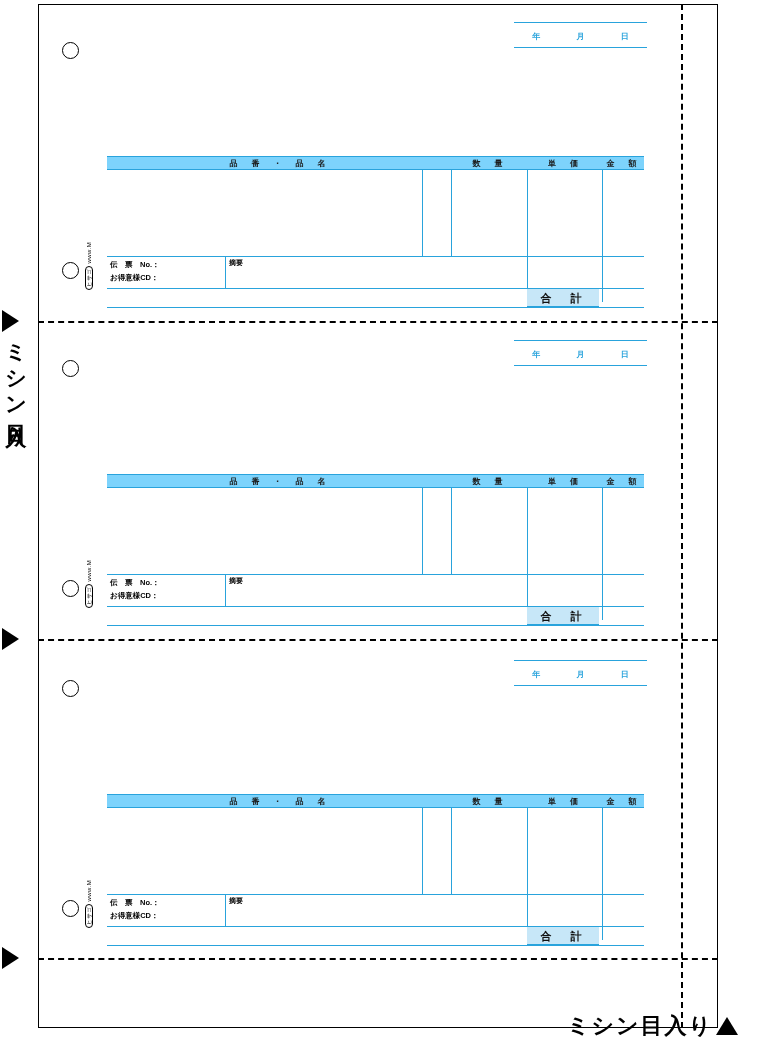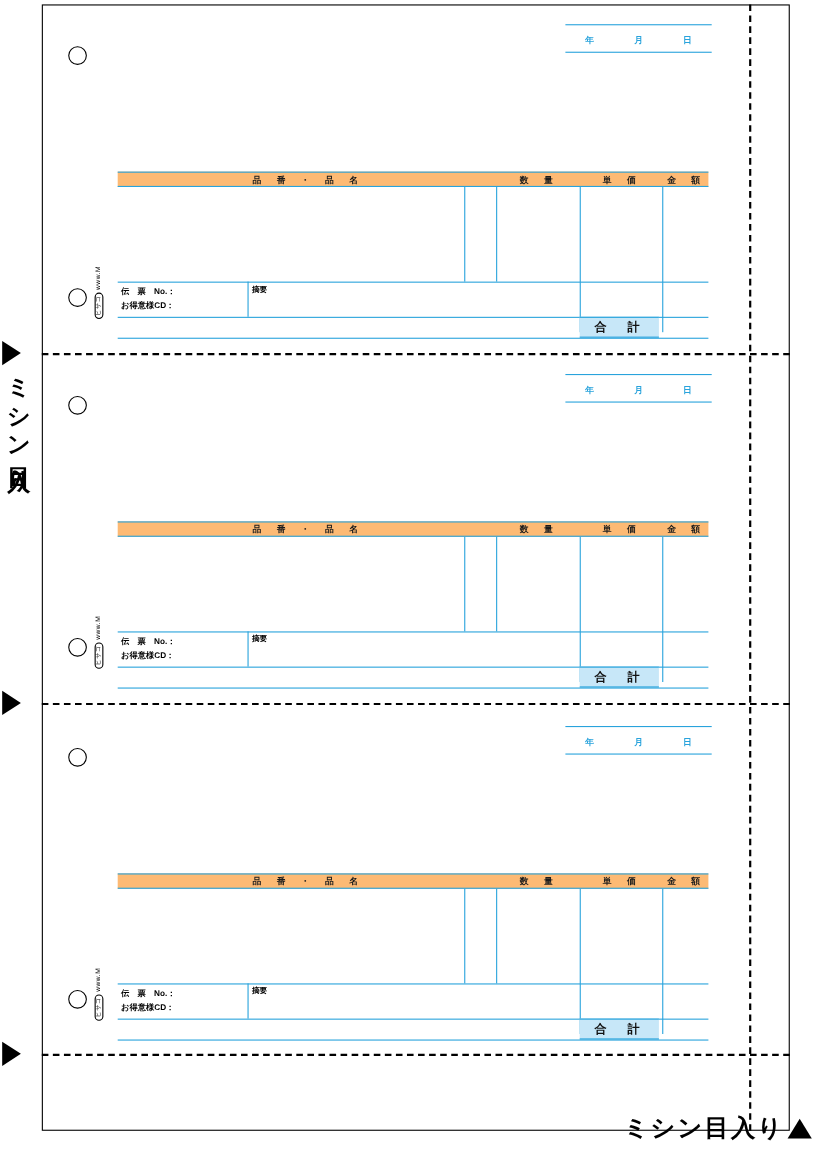--- a/index.html
+++ b/index.html
@@ -161,21 +161,21 @@
   
   .tbl {
     position: absolute;
     width: 537px;
     height: 148px;
   }
   .tbl .hdr {
     position: absolute;
     left: 0; top: 0;
     width: 537px; height: 14px;
-    background: #fdba74;
+    background: #7dd3fc;
     border-top: 1.3px solid #29a3dc;
     border-bottom: 1.3px solid #29a3dc;
     box-sizing: border-box;
   }
   .tbl .hdr .cellhdr {
     position: absolute;
     top: 0;
     height: 14px;
     line-height: 14px;
     text-align: center;

